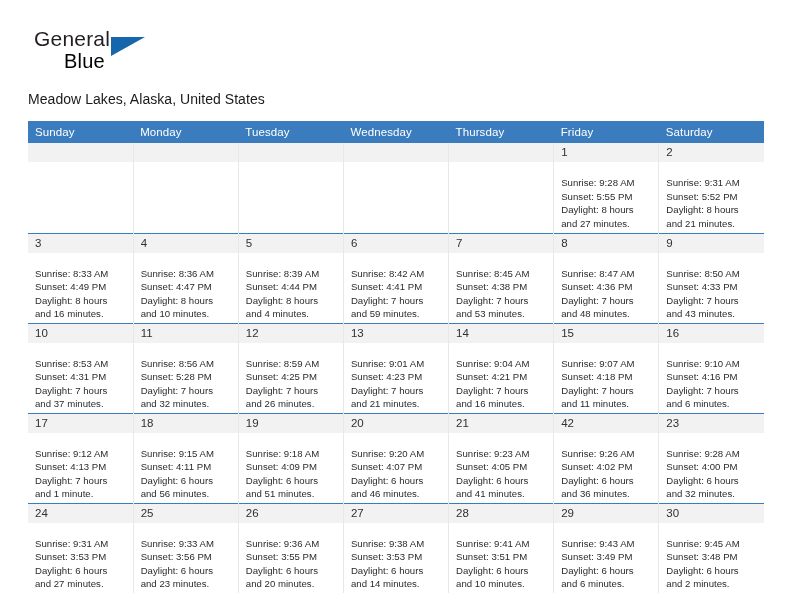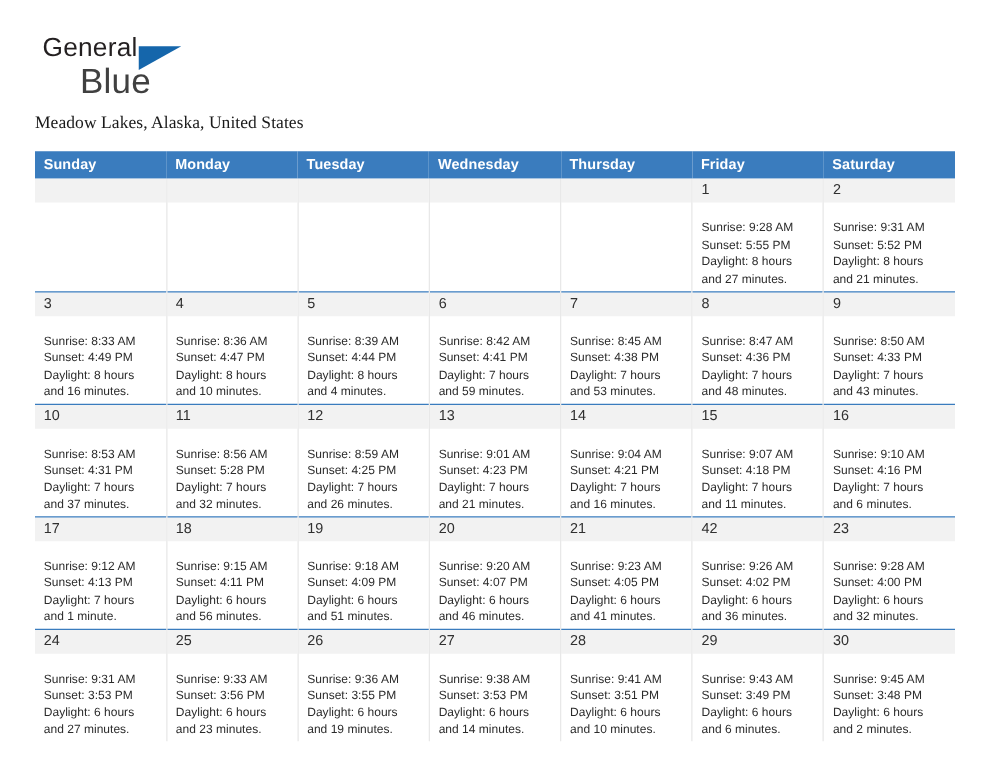--- a/index.html
+++ b/index.html
@@ -23,23 +23,23 @@
   }
   .logo { position: relative; width: 130px; height: 52px; padding-left: 6px; }
   .logo-general {
     font-size: 21px;
     letter-spacing: .2px;
     color: #231f20;
     line-height: 1;
     display: block;
   }
   .logo-blue {
-    font-size: 28px;
+    font-size: 20px;
     letter-spacing: .2px;
-    color: #404040;
+    color: #000000;
     line-height: 1;
     display: block;
     margin-top: 2px;
     margin-left: 30px;
   }
   .logo-triangle {
     position: absolute;
     left: 83px;
     top: 9px;
     width: 0; height: 0;
@@ -52,35 +52,34 @@
     font-weight: normal;
     color: #1a1a1a;
     line-height: 1.15;
     letter-spacing: .1px;
   }
   .cal-subtitle {
     font-size: 14px;
     color: #1a1a1a;
     margin-top: 11px;
     letter-spacing: .05px;
-    font-family: Liberation Serif, serif;
   }
 
   
   .cal {
     margin-top: 14px;
     width: 736px;
     border-collapse: collapse;
     table-layout: fixed;
   }
   .cal th {
     background: #3a7cbe;
     color: #ffffff;
     font-size: 11.5px;
-    font-weight: bold;
+    font-weight: normal;
     text-align: left;
     padding: 5px 0 5px 7px;
     height: 21px;
     letter-spacing: .1px;
   }
   .cal td {
     vertical-align: top;
     width: 105.14px;
     height: 90px;
     padding: 0;
@@ -420,21 +419,21 @@
               <div>Daylight: 6 hours</div>
               <div>and 23 minutes.</div>
             </div>
           </td>
           <td>
             <div class="daynum">26</div>
             <div class="info">
               <div>Sunrise: 9:36 AM</div>
               <div>Sunset: 3:55 PM</div>
               <div>Daylight: 6 hours</div>
-              <div>and 19 minutes.</div>
+              <div>and 20 minutes.</div>
             </div>
           </td>
           <td>
             <div class="daynum">27</div>
             <div class="info">
               <div>Sunrise: 9:38 AM</div>
               <div>Sunset: 3:53 PM</div>
               <div>Daylight: 6 hours</div>
               <div>and 14 minutes.</div>
             </div>

